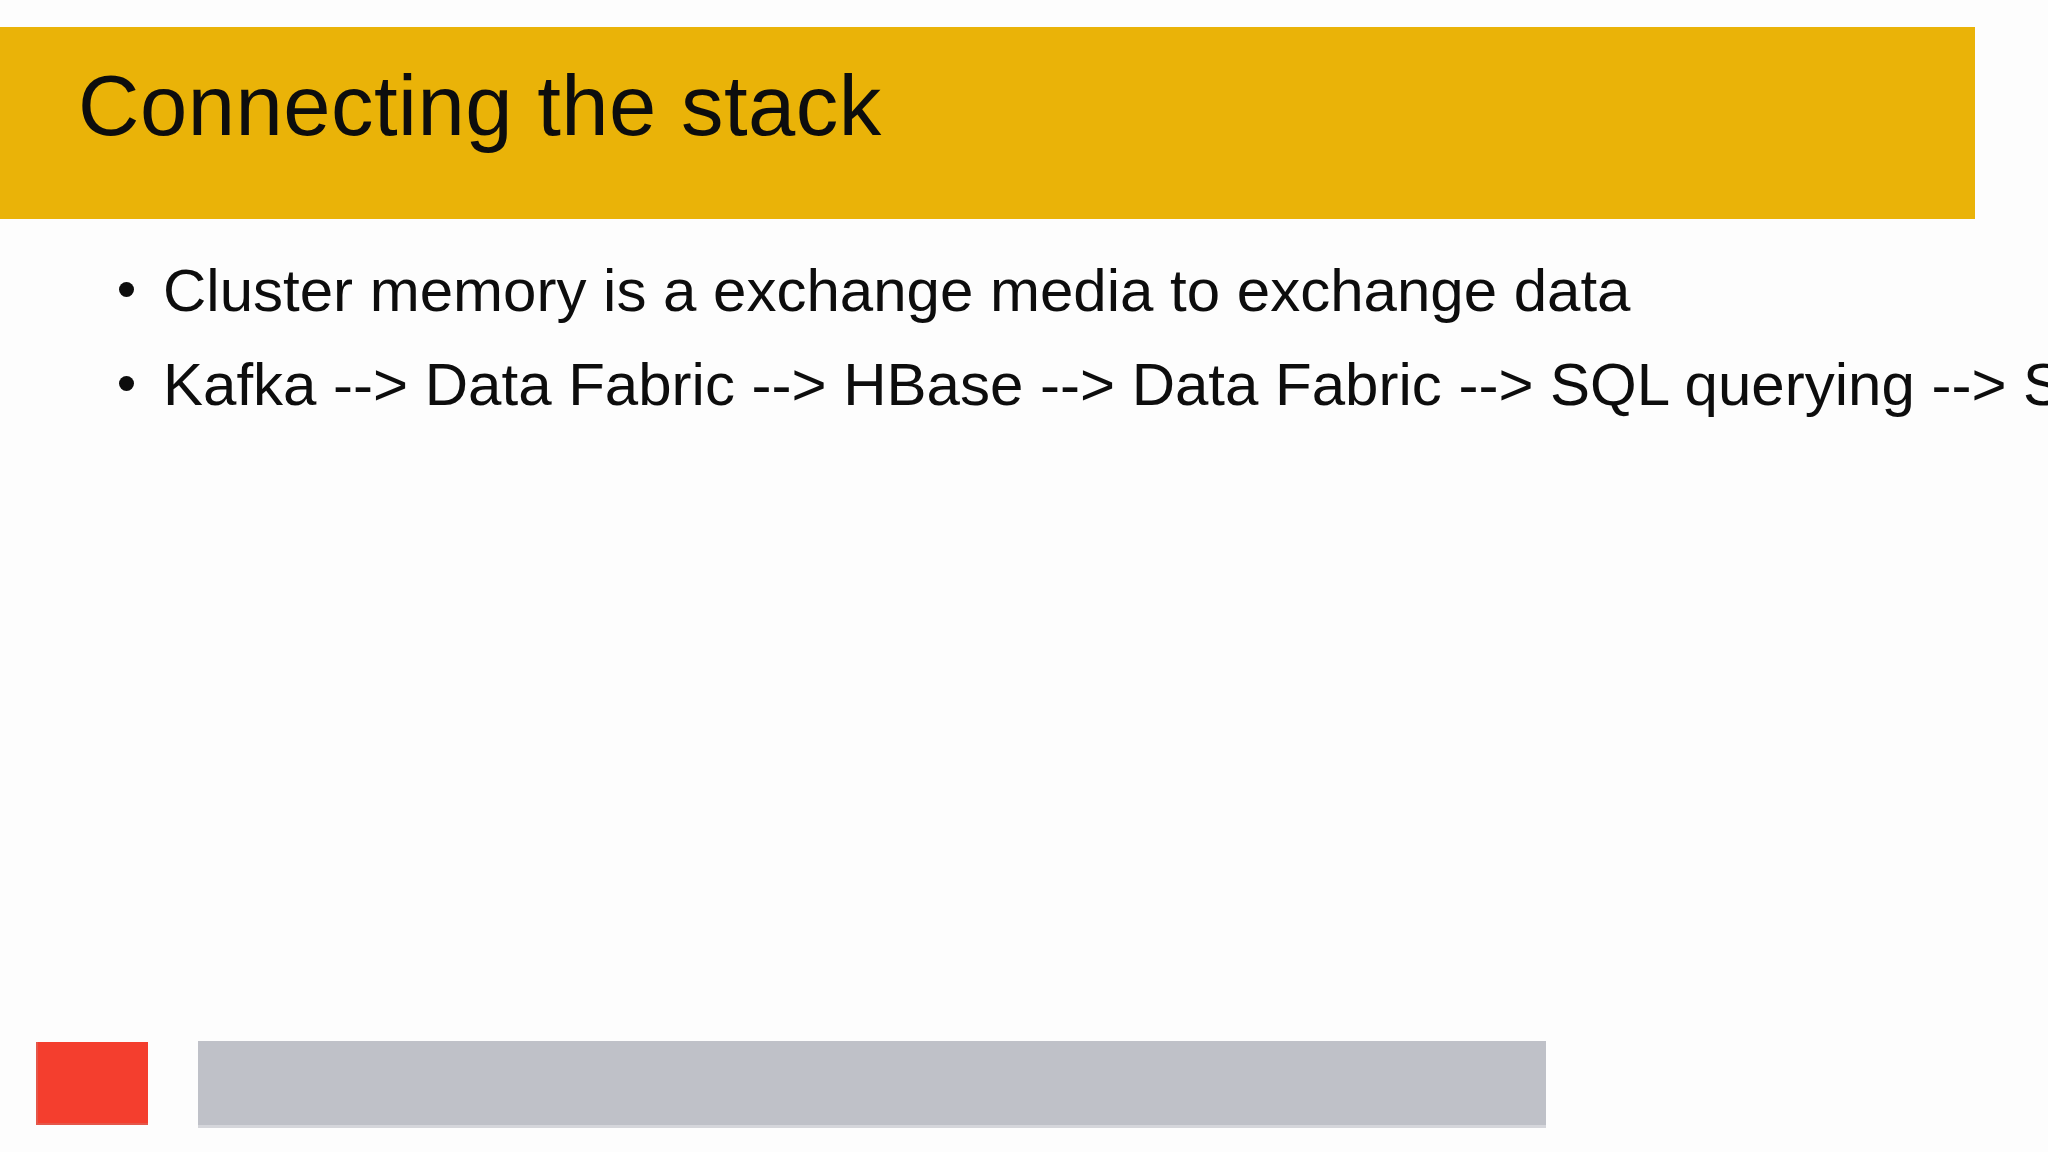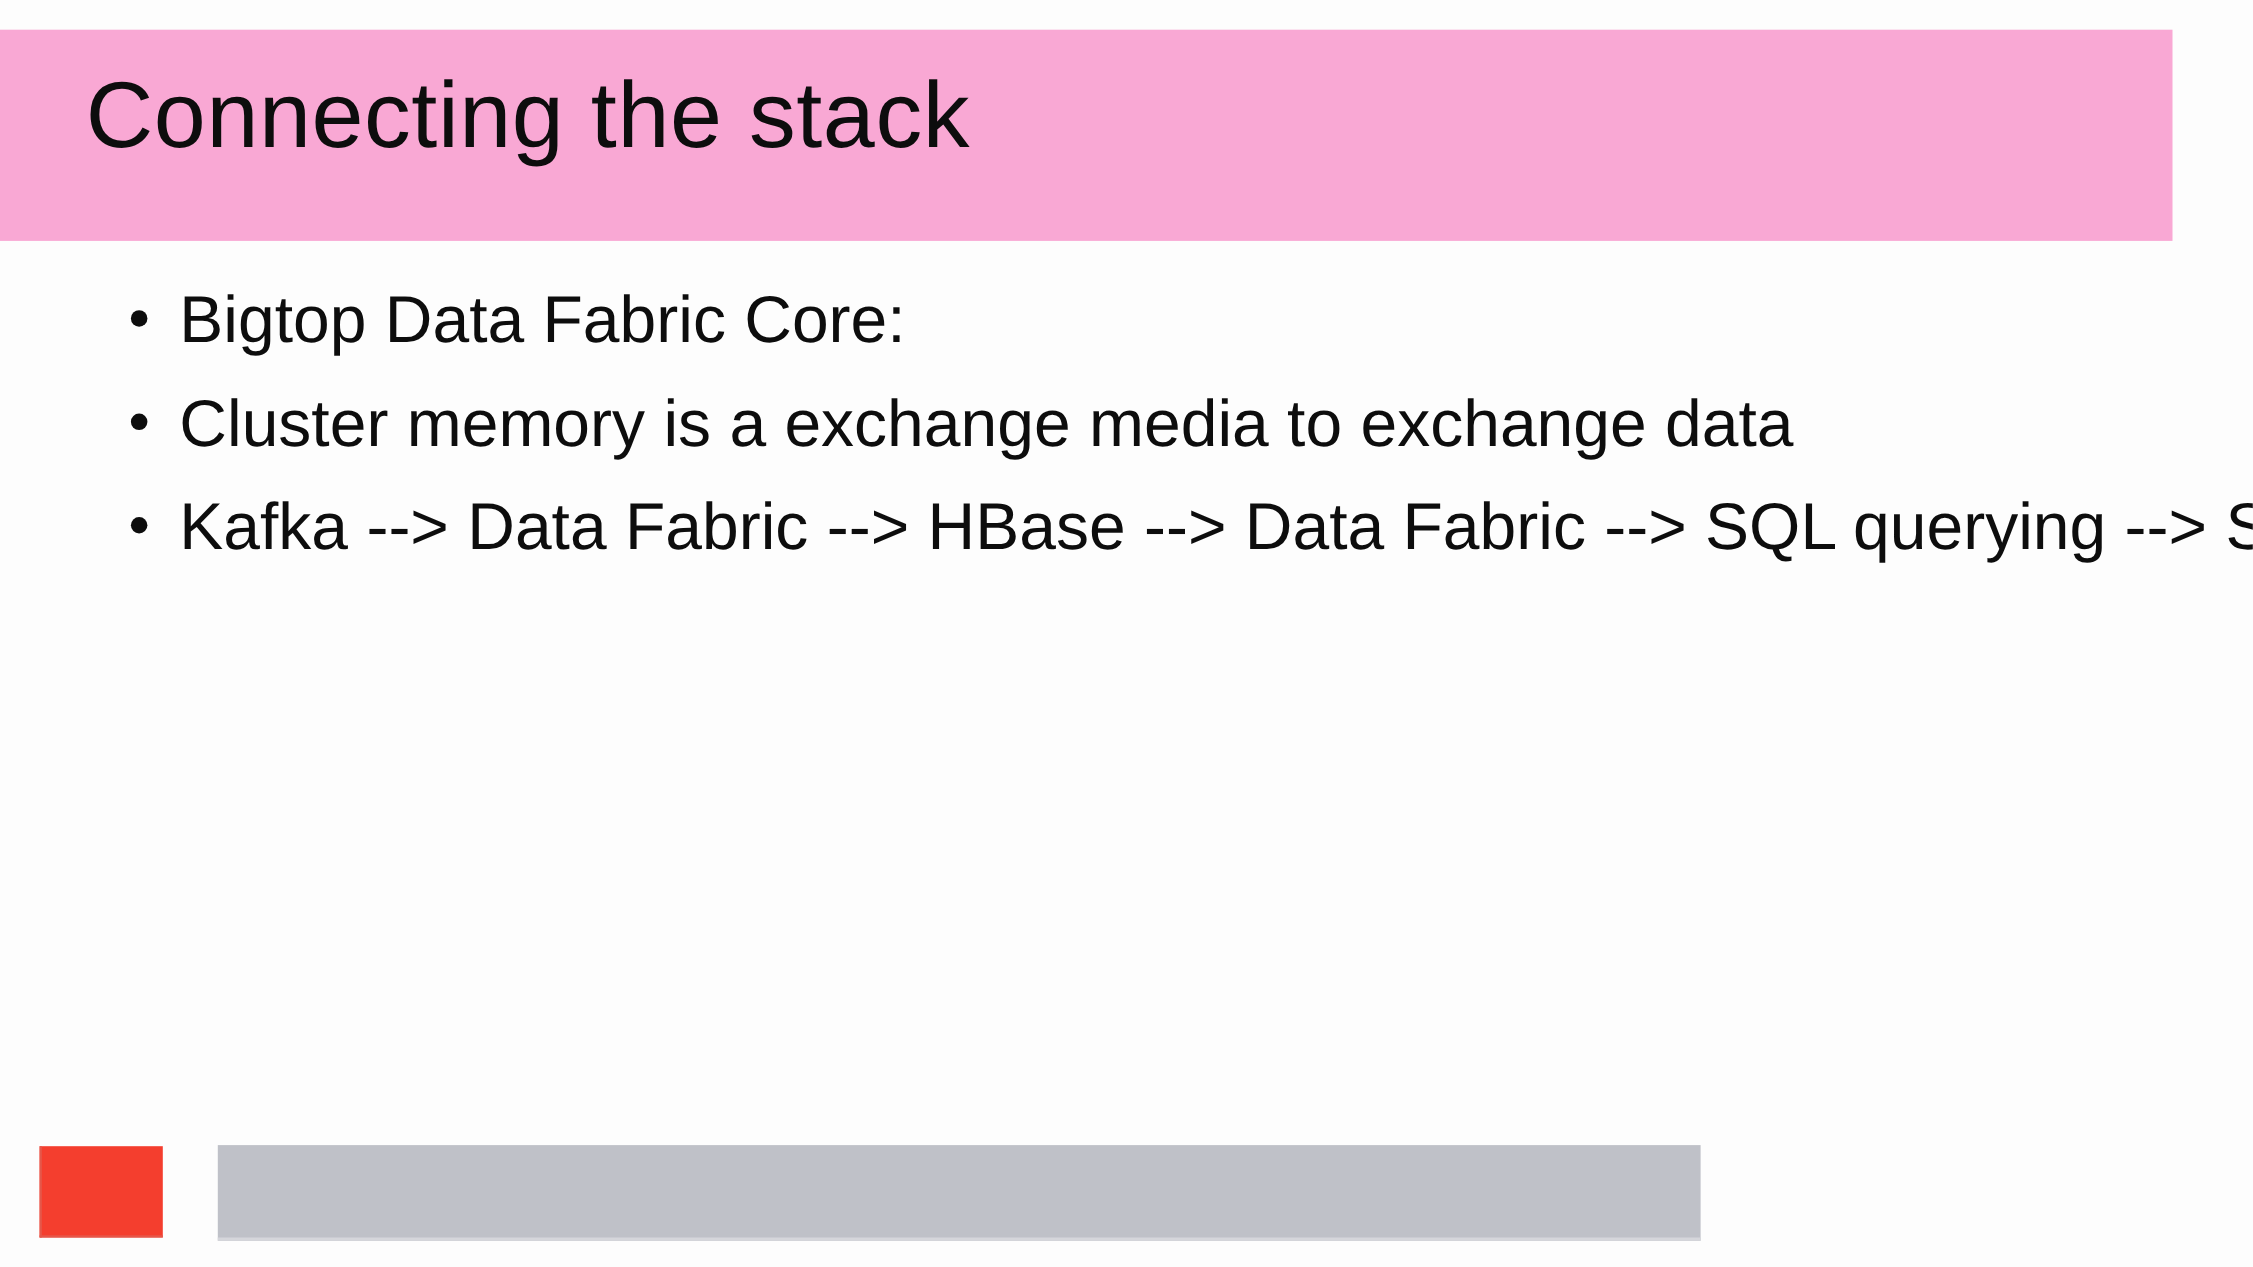--- a/index.html
+++ b/index.html
@@ -17,21 +17,21 @@
     height: 1152px;
     background: #fdfdfd;
   }
   
   .title-bar {
     position: absolute;
     left: 0;
     top: 27px;
     width: 1975px;
     height: 192px;
-    background: #f9a8d4;
+    background: #eab308;
   }
   .title {
     position: absolute;
     left: 78px;
     top: 32px;
     font-size: 85px;
     line-height: 94px;
     color: #0d0d0d;
     letter-spacing: 0.5px;
     white-space: nowrap;
@@ -90,24 +90,20 @@
 <body>
 
 <div class="slide">
 
   <div class="title-bar">
     <div class="title">Connecting the stack</div>
   </div>
 
   <div class="bullets">
 
-    <div class="bullet">
-      <span class="marker"></span>
-      <span class="line">Bigtop Data Fabric Core:</span>
-    </div>
 
 
     <div class="bullet">
       <span class="marker"></span>
       <span class="line">Cluster memory is a exchange media to exchange data</span>
     </div>
 
 
     <div class="bullet">
       <span class="marker"></span>

